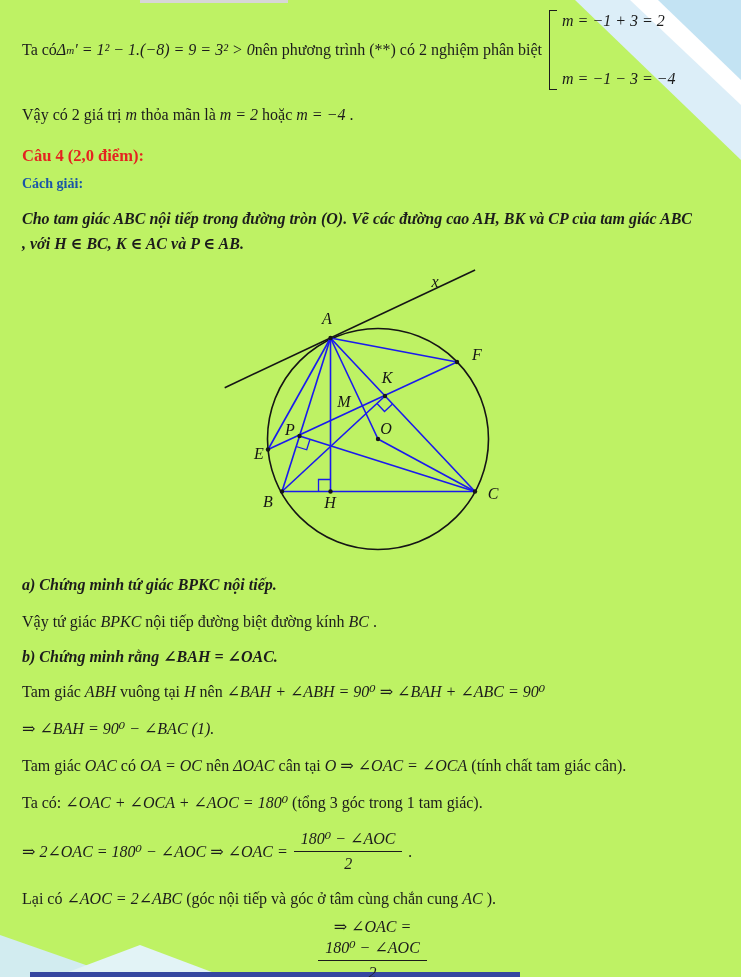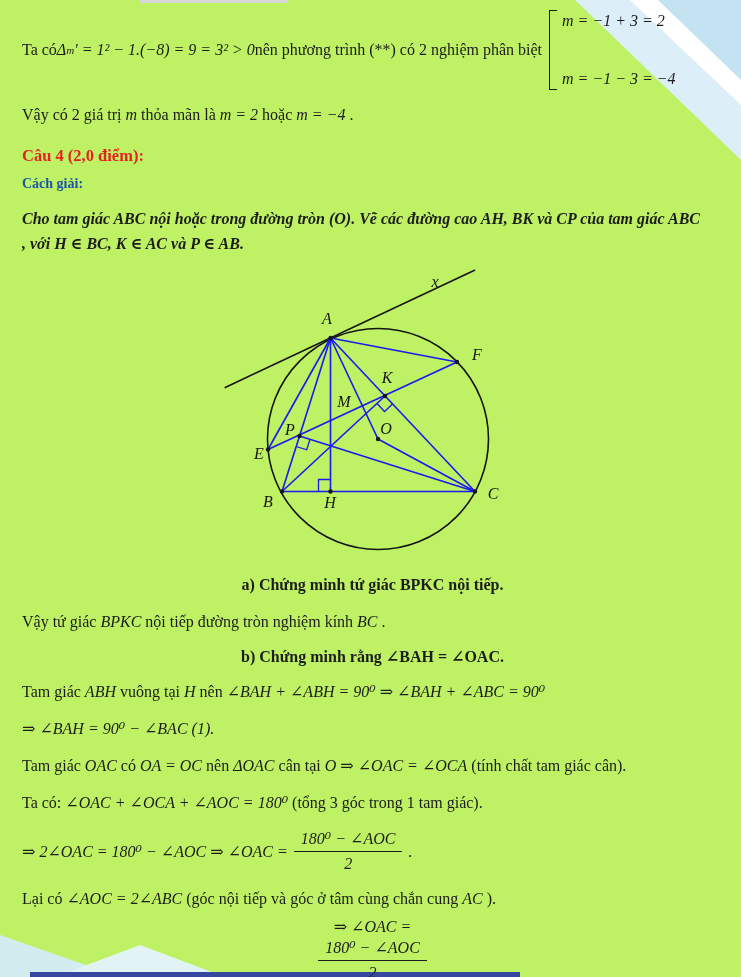--- a/index.html
+++ b/index.html
@@ -13,21 +13,21 @@
   .seg{font-style:normal;}
   .mi{font-style:italic;}
   .l1row{display:flex;align-items:center;margin-top:0;min-height:48px;flex-wrap:nowrap;white-space:nowrap;}
   .cases{display:inline-flex;align-items:stretch;margin-left:7px;}
   .bracket{width:7px;border-left:1.6px solid #1c1c1c;border-top:1.6px solid #1c1c1c;
            border-bottom:1.6px solid #1c1c1c;margin-right:5px;}
   .case-lines{display:flex;flex-direction:column;justify-content:center;line-height:22px;gap:36px;}
   .h-red{color:#e42320;font-weight:bold;font-size:16.5px;margin-top:20px;}
   .h-blue{color:#1a55a8;font-weight:bold;font-size:14px;margin-top:10px;}
   .ps{font-weight:bold;font-style:italic;margin-top:14px;line-height:25px;}
-  .sec-head{font-weight:bold;margin-top:16px;line-height:22px;text-align:center;}
+  .sec-head{font-weight:bold;font-style:italic;margin-top:16px;line-height:22px;}
   .figure{display:block;margin-left:-22px;margin-top:2px;}
   .fig-label{font:italic 16px "Liberation Serif","DejaVu Serif",serif;fill:#151515;}
   .frac-line{display:flex;align-items:center;line-height:22px;}
   .frac{display:inline-flex;flex-direction:column;align-items:center;text-align:center;
         vertical-align:middle;margin:0 6px;line-height:20px;}
   .frac .num{border-bottom:1.5px solid #1c1c1c;padding:0 7px 2px;}
   .frac .den{padding-top:2px;}
   sub.mi{font-size:11px;}
   .m15{margin-top:15px;} .m13{margin-top:13px;} .m8{} .m6{margin-top:6px;flex-direction:column;}
 </style>
@@ -64,21 +64,21 @@
           </span>
         </span>
       </div>
 
     <div class="line"><span class="seg">Vậy có 2 giá trị </span><span class="mi">m</span><span class="seg"> thỏa mãn là </span><span class="mi">m = 2</span><span class="seg"> hoặc </span><span class="mi">m = −4</span><span class="seg"> .</span></div>
 
     <div class="h-red">Câu 4 (2,0 điểm):</div>
     <div class="h-blue">Cách giải:</div>
 
     <div class="ps">
-      <div>Cho tam giác ABC nội hoặc trong đường tròn (O). Vẽ các đường cao AH, BK và CP của tam giác ABC</div>
+      <div>Cho tam giác ABC nội tiếp trong đường tròn (O). Vẽ các đường cao AH, BK và CP của tam giác ABC</div>
       <div>, với H ∈ BC, K ∈ AC và P ∈ AB.</div>
     </div>
 
     <svg class="figure" width="741" height="300" viewBox="0 222 741 300">
       <g stroke="#151515" stroke-width="1.6" fill="none">
         <circle cx="378" cy="403" r="110.5"></circle>
         <line x1="224.7" y1="351.7" x2="475.1" y2="234"></line>
       </g>
       <g stroke="#1a1aee" stroke-width="1.6" fill="none">
         <line x1="330.5" y1="302" x2="282" y2="455.5"></line>
@@ -120,21 +120,21 @@
         <text class="fig-label" x="259" y="423">E</text>
         <text class="fig-label" x="268" y="471">B</text>
         <text class="fig-label" x="330" y="472">H</text>
         <text class="fig-label" x="493" y="463">C</text>
       </g>
     </svg>
 
     <div class="sec-head">a) Chứng minh tứ giác BPKC nội tiếp.</div>
 
 
-    <div class="line m15"><span class="seg">Vậy tứ giác </span><span class="mi">BPKC</span><span class="seg"> nội tiếp đường tròn nghiệm kính </span><span class="mi">BC</span><span class="seg"> .</span></div>
+    <div class="line m15"><span class="seg">Vậy tứ giác </span><span class="mi">BPKC</span><span class="seg"> nội tiếp đường biệt đường kính </span><span class="mi">BC</span><span class="seg"> .</span></div>
 
     <div class="sec-head m13">b) Chứng minh rằng ∠BAH = ∠OAC.</div>
 
     <div class="line m13"><span class="seg">Tam giác </span><span class="mi">ABH</span><span class="seg"> vuông tại </span><span class="mi">H</span><span class="seg"> nên </span><span class="mi">∠BAH + ∠ABH = 90⁰ ⇒ ∠BAH + ∠ABC = 90⁰</span></div>
 
     <div class="line m15"><span class="mi">⇒ ∠BAH = 90⁰ − ∠BAC   (1).</span></div>
 
     <div class="line m15"><span class="seg">Tam giác </span><span class="mi">OAC</span><span class="seg"> có </span><span class="mi">OA = OC</span><span class="seg"> nên </span><span class="mi">ΔOAC</span><span class="seg"> cân tại </span><span class="mi">O</span><span class="mi"> ⇒ ∠OAC = ∠OCA</span><span class="seg"> (tính chất tam giác cân).</span></div>
 
     <div class="line m15"><span class="seg">Ta có: </span><span class="mi">∠OAC + ∠OCA + ∠AOC = 180⁰</span><span class="seg"> (tổng 3 góc trong 1 tam giác).</span></div>

